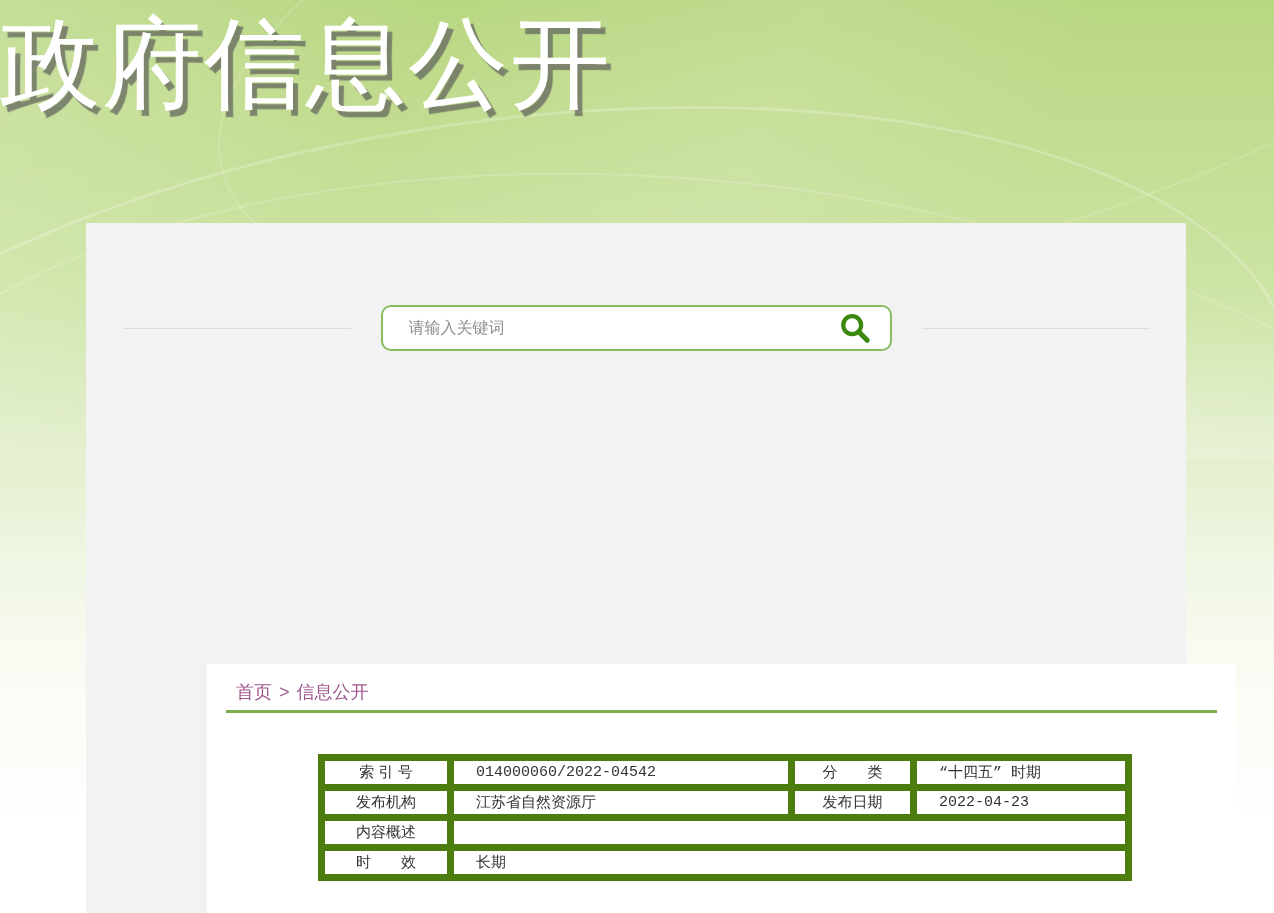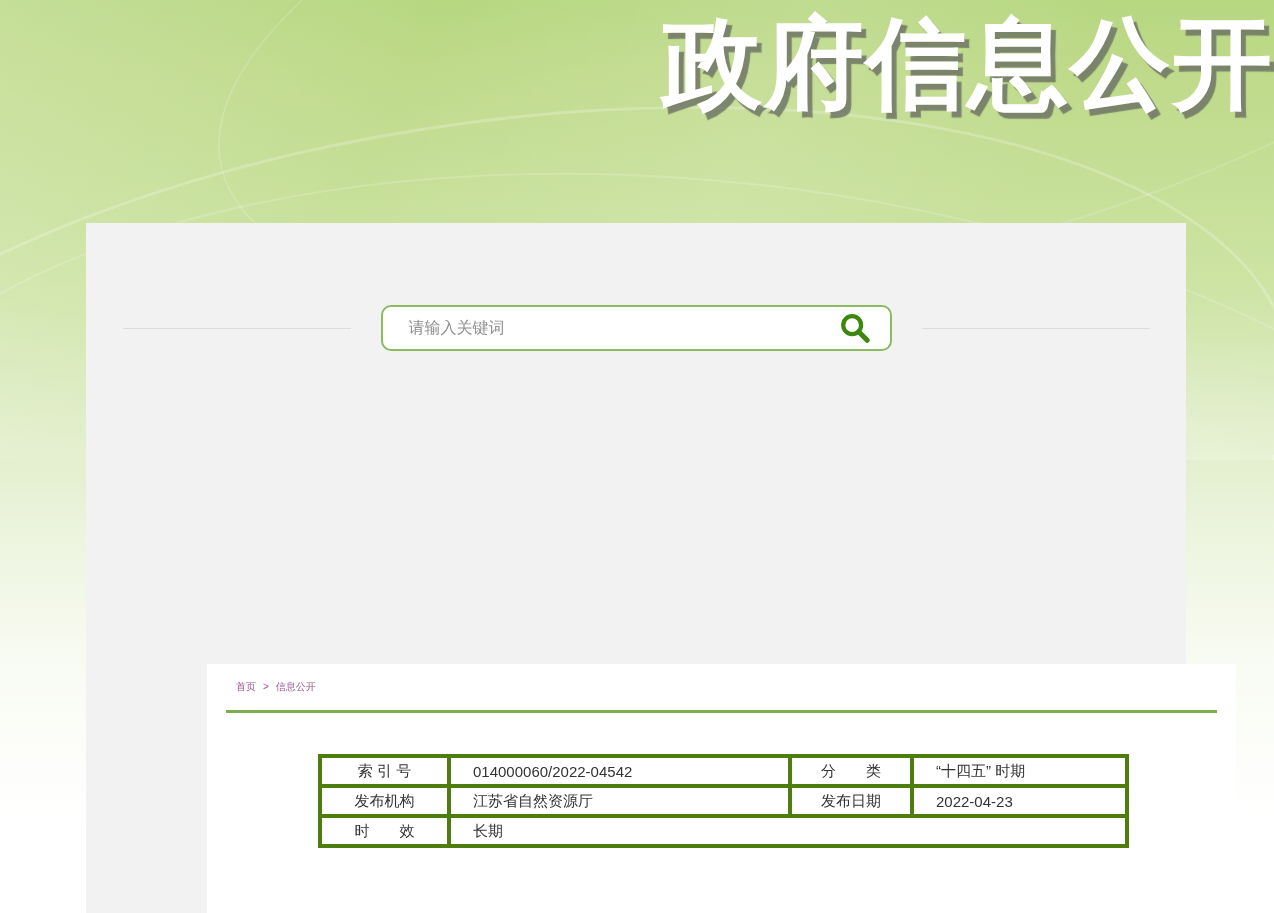--- a/index.html
+++ b/index.html
@@ -23,22 +23,22 @@
   .swirl.s2 { width: 1800px; height: 900px; left: -200px; top: 180px; transform: rotate(6deg); opacity: .4; }
   .swirl.s3 { width: 1400px; height: 520px; left: 200px; top: -260px; transform: rotate(-14deg); opacity: .35; }
   .banner-sheen {
     position: absolute; left: 0; top: 0; width: 1274px; height: 460px; pointer-events: none;
     background:
       radial-gradient(ellipse 900px 300px at 80% 110%, rgba(255,255,255,0.30), transparent 65%),
       linear-gradient(115deg, rgba(255,255,255,0.18) 0%, transparent 30%, rgba(255,255,255,0.12) 55%, transparent 75%);
   }
   .banner-title {
     position: absolute; left: 0; top: 6px; width: 1274px;
-    text-align: right;
-    font-size: 100px; font-weight: 700; letter-spacing: 2px;
+    text-align: left;
+    font-size: 100px; font-weight: 400; letter-spacing: 2px;
     color: #ffffff;
     text-shadow: 5px 6px 1px rgba(105,110,98,0.80);
     line-height: 115px;
     white-space: nowrap;
   }
   .content-panel {
     position: absolute; left: 86px; top: 223px;
     width: 1100px; height: 690px;
     background: #f1f2f1;
   }
@@ -60,38 +60,38 @@
   }
   .search-input::placeholder { color: #8f8f8f; opacity: 1; }
   .search-btn { border: none; background: transparent; padding: 0 18px 0 6px; cursor: pointer; display: flex; align-items: center; }
   .inner-panel {
     position: absolute; left: 121px; top: 441px;
     width: 1029px; height: 472px;
     background: #ffffff;
   }
   .breadcrumb {
     position: absolute; left: 29px; top: 16px;
-    font-size: 10px; color: #9d568d; white-space: nowrap;
+    font-size: 18px; color: #9d568d; white-space: nowrap;
   }
   .breadcrumb a { color: #9d568d; text-decoration: none; cursor: pointer; }
   .breadcrumb .sep { margin: 0 7px; color: #9d568d; }
   .green-underline { position: absolute; left: 19px; top: 46px; width: 991px; height: 3px; background: #7aae4f; }
   .meta-table {
     position: absolute; left: 111px; top: 90px;
     width: 807px; border-collapse: collapse;
     font-size: 15px; color: #333333; table-layout: fixed;
   }
   .meta-table td {
-    border: 4px solid #4d7c0f;
+    border: 7px solid #4d7c0f;
     height: 30px; vertical-align: middle;
     background: #ffffff;
     overflow: hidden; white-space: nowrap;
   }
   .meta-table td.lbl { text-align: center; }
-  .meta-table td.val { text-align: left; padding-left: 22px; }
+  .meta-table td.val { text-align: left; padding-left: 22px; font-family: Liberation Mono, monospace; }
   .col-l1 { width: 129px; } .col-v1 { width: 341px; }
   .col-l2 { width: 122px; } .col-v2 { width: 215px; }
 </style>
 </head>
 <body>
 
 <div class="page">
 
   <div class="banner-decor">
     <div class="swirl s1"></div>
@@ -141,20 +141,24 @@
             <td class="lbl">分　　类</td>
             <td class="val">“十四五” 时期</td>
           </tr>
           <tr>
             <td class="lbl">发布机构</td>
             <td class="val">江苏省自然资源厅</td>
             <td class="lbl">发布日期</td>
             <td class="val">2022-04-23</td>
           </tr>
           <tr>
+            <td class="lbl">内容概述</td>
+            <td class="val" colspan="3"></td>
+          </tr>
+          <tr>
             <td class="lbl">时　　效</td>
             <td class="val" colspan="3">长期</td>
           </tr>
         </tbody>
       </table>
 
     </div>
   </div>
 </div>
 

